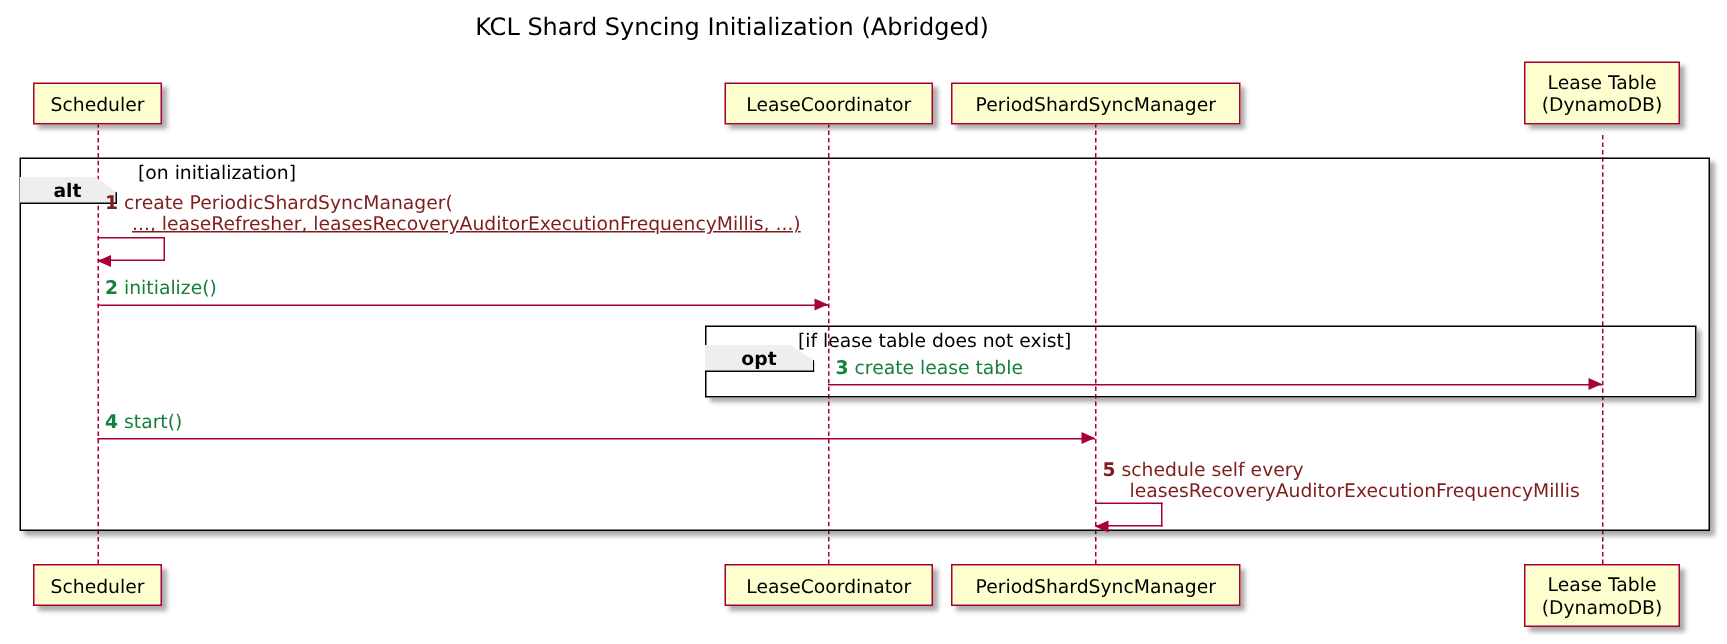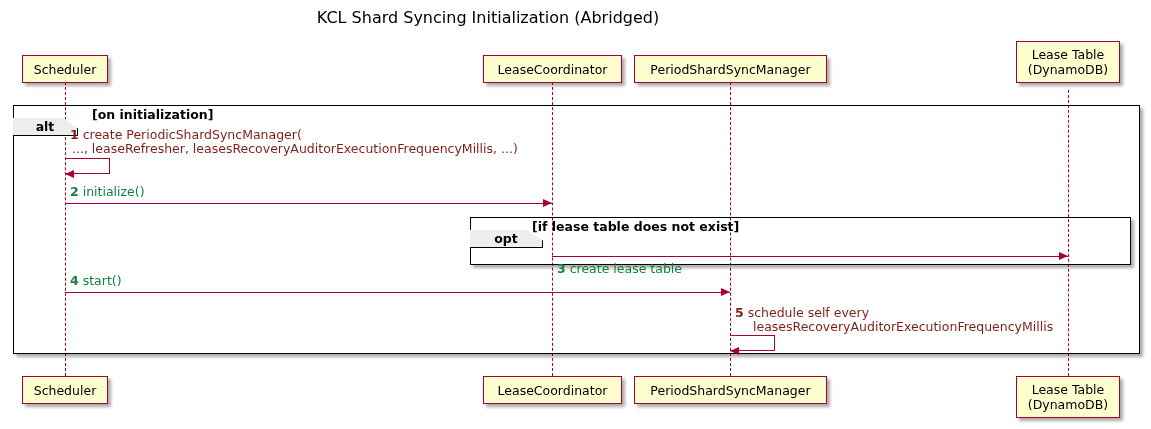--- a/index.html
+++ b/index.html
@@ -67,21 +67,21 @@
     font-size: 12.5px;
     font-weight: bold;
     text-align: center;
     line-height: 17px;
     clip-path: polygon(0 0, 78% 0, 100% 58%, 100% 100%, 0 100%);
     margin-top: 13px;
   }
   .frag-cond {
     position: absolute;
     font-size: 12.5px;
-    font-weight: bold;
+    font-weight: normal;
     color: #000000;
     white-space: nowrap;
   }
   
   .arrow-line {
     position: absolute;
     height: 0;
     border-top: 1.3px solid #A80036;
   }
   .arrow-head {
@@ -149,39 +149,39 @@
 
   <div class="fragment" style="left:13px; top:105px; width:1127px; height:249px;"></div>
   <div class="frag-tab" style="left:13px; top:105px; width:65px; height:18px;">
     <span>alt</span>
   </div>
   <div class="frag-cond" style="left:92px; top:107px;">[on initialization]</div>
 
   <div class="msg-text-block" style="left:70px; top:128px;">
     <span class="msg-num">1</span>
     <span>create PeriodicShardSyncManager(</span><br>
-    <span style="display:inline-block; margin-left:2px;">..., leaseRefresher, leasesRecoveryAuditorExecutionFrequencyMillis, ...)</span>
+    <span style="display:inline-block; margin-left:18px;text-decoration:underline;">..., leaseRefresher, leasesRecoveryAuditorExecutionFrequencyMillis, ...)</span>
   </div>
   <div class="selfloop" style="left:65px; top:158px; width:45px; height:16px;"></div>
   <div class="arrow-head left" style="left:65px; top:169.5px;"></div>
 
   <div class="msg-label" style="left:70px; top:185px;">
     <span class="msg-num">2</span>
     <span>initialize()</span>
   </div>
   <div class="arrow-line" style="left:65px; top:203px; width:487px;"></div>
   <div class="arrow-head right" style="left:543px; top:198.5px;"></div>
 
   <div class="fragment" style="left:470px; top:217px; width:661px; height:48px;"></div>
   <div class="frag-tab" style="left:470px; top:217px; width:73px; height:18px;">
     <span>opt</span>
   </div>
   <div class="frag-cond" style="left:532px; top:219px;">[if lease table does not exist]</div>
 
-  <div class="msg-label" style="left:557px; top:238px;margin-top:24px;">
+  <div class="msg-label" style="left:557px; top:238px;">
     <span class="msg-num">3</span>
     <span>create lease table</span>
   </div>
   <div class="arrow-line" style="left:552px; top:256px; width:516px;"></div>
   <div class="arrow-head right" style="left:1059px; top:251.5px;"></div>
 
   <div class="msg-label" style="left:70px; top:274px;">
     <span class="msg-num">4</span>
     <span>start()</span>
   </div>

